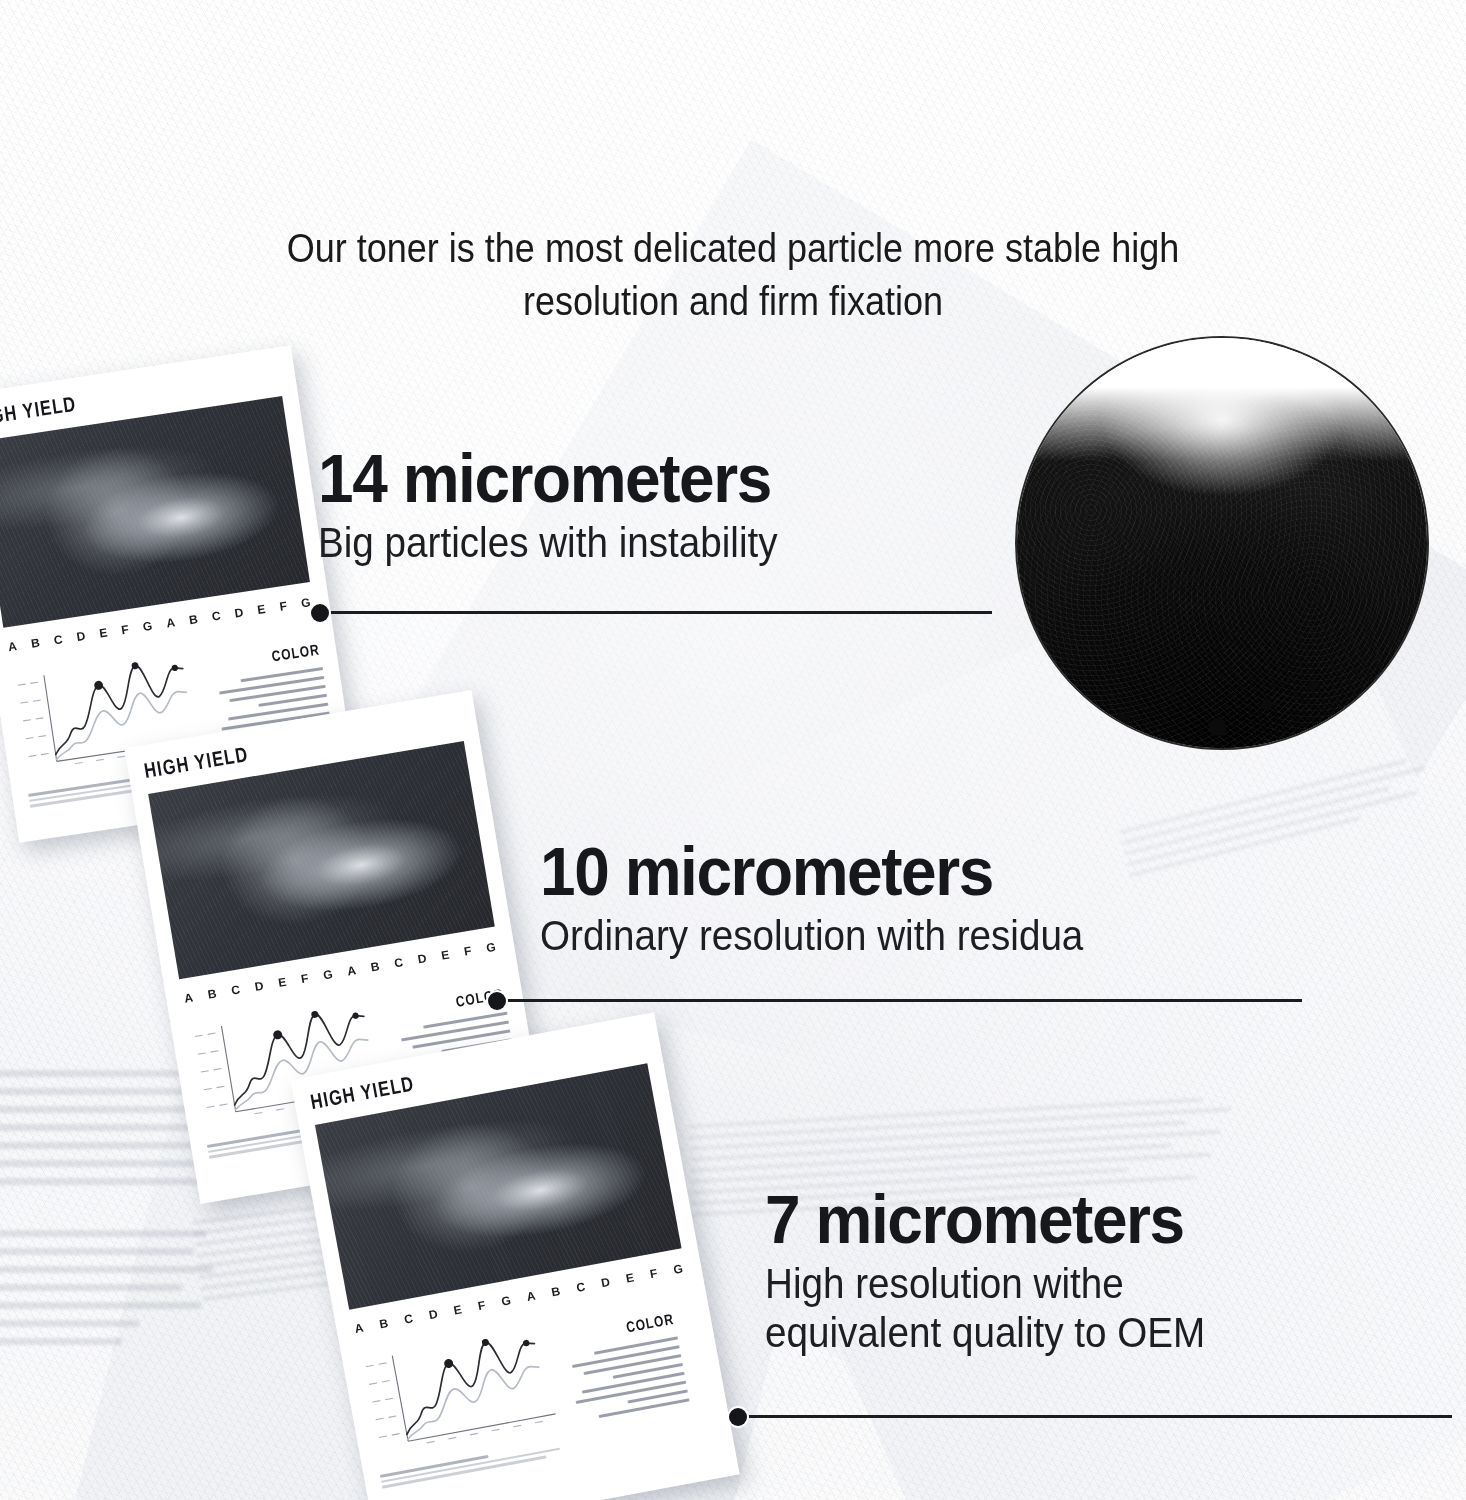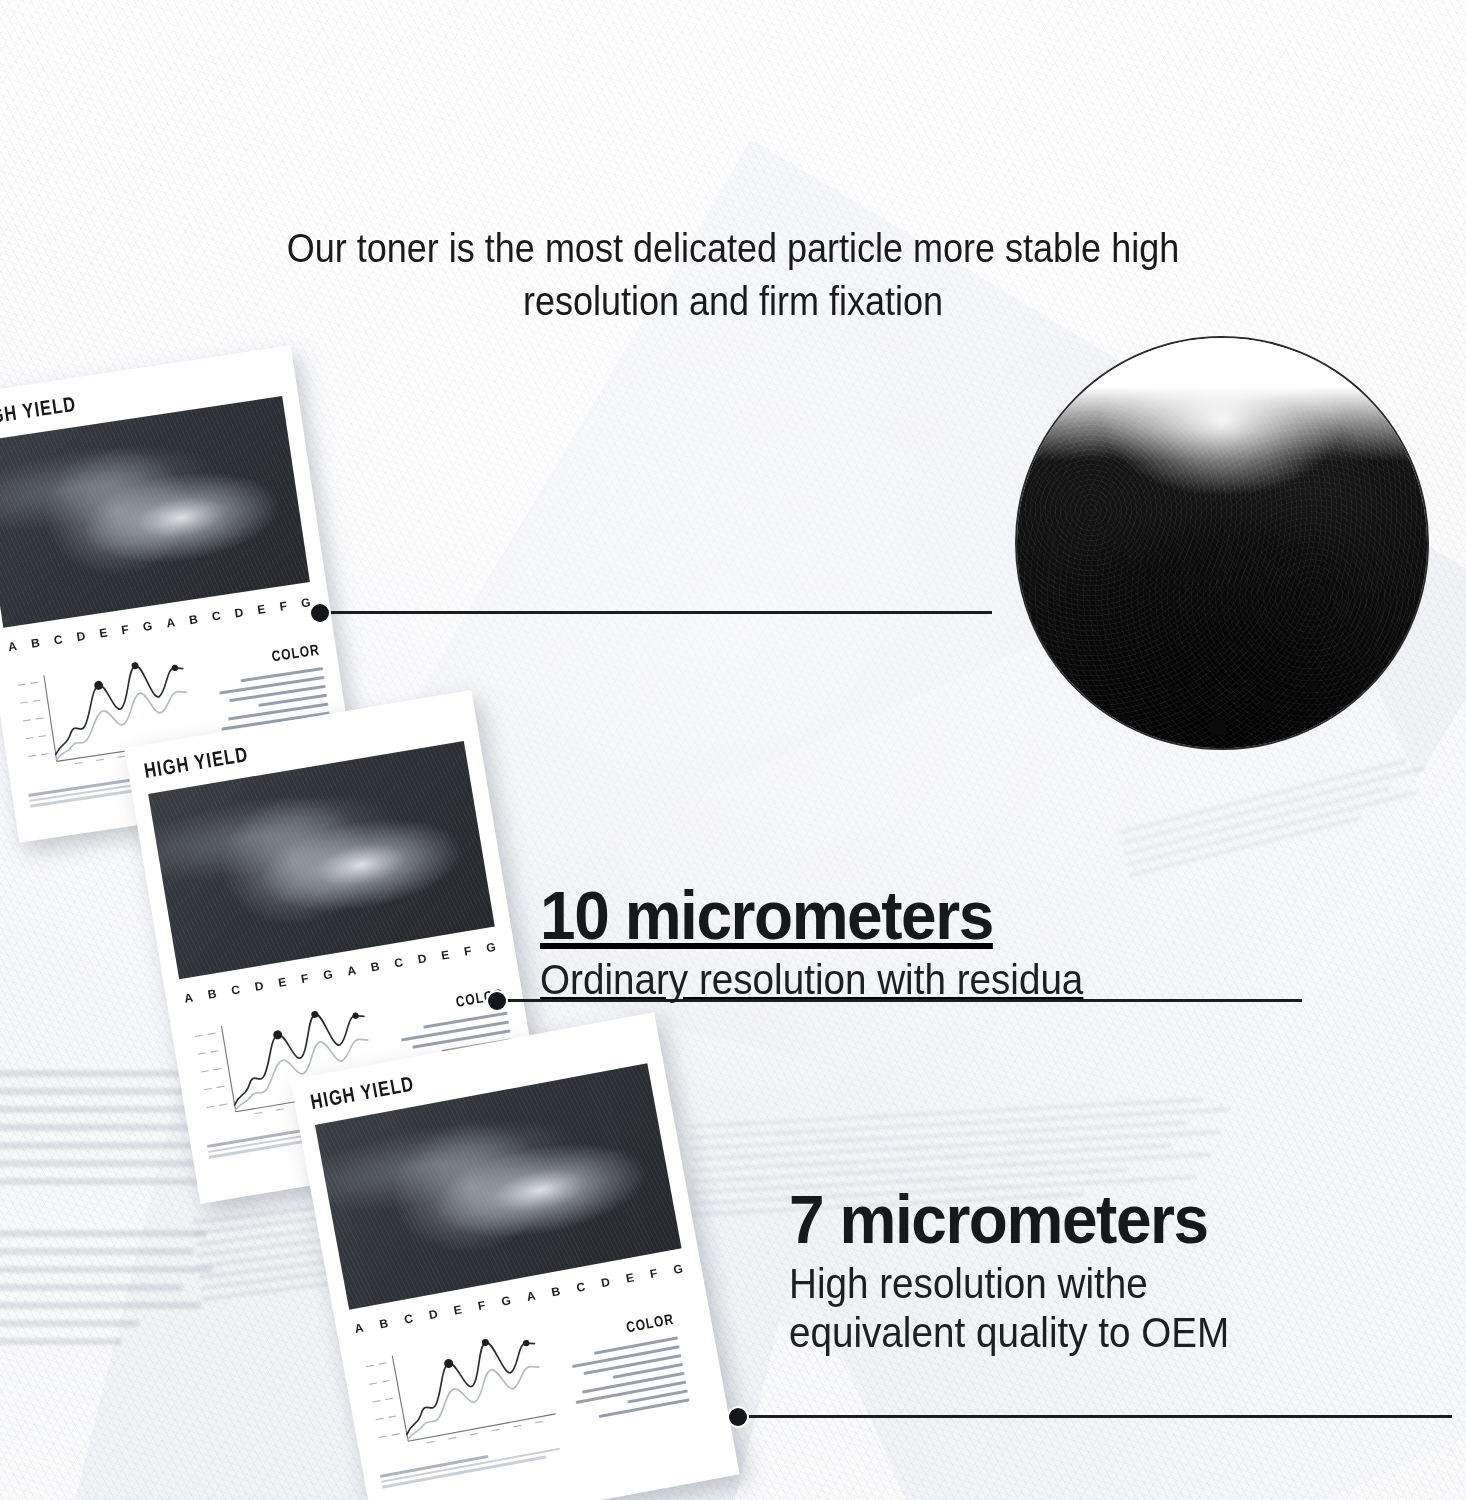--- a/index.html
+++ b/index.html
@@ -279,22 +279,22 @@
     font-size: 42px;
     color: #1d1e22;
     white-space: nowrap;
     transform: scaleX(.92);
     transform-origin: left top;
     line-height: 1.18;
     margin-top: 4px;
   }
 
   #callout1 { left: 318px; top: 443px; }
-  #callout2 { left: 540px; top: 880px; text-decoration: underline; }
-  #callout3 { left: 765px; top: 1184px; margin-left: 24px; }
+  #callout2 { left: 540px; top: 836px; }
+  #callout3 { left: 765px; top: 1184px; }
 
   .rule {
     position: absolute;
     height: 3px;
     background: #1b1c20;
   }
   .rule .dot {
     position: absolute;
     left: -9px; top: -7px;
     width: 18px; height: 18px;
@@ -583,20 +583,24 @@
       </div>
     </div>
   </div>
 
   <div class="toner-circle">
     <div class="toner-inner"></div>
     <div class="toner-grain"></div>
     <div class="toner-spill"></div>
   </div>
 
+  <div class="callout" id="callout1">
+    <div class="big">14 micrometers</div>
+    <div class="small">Big particles with instability</div>
+  </div>
   <div class="rule" id="rule1">
     <span class="dot"></span>
   </div>
 
   <div class="callout" id="callout2">
     <div class="big">10 micrometers</div>
     <div class="small">Ordinary resolution with residua</div>
   </div>
   <div class="rule" id="rule2">
     <span class="dot"></span>

